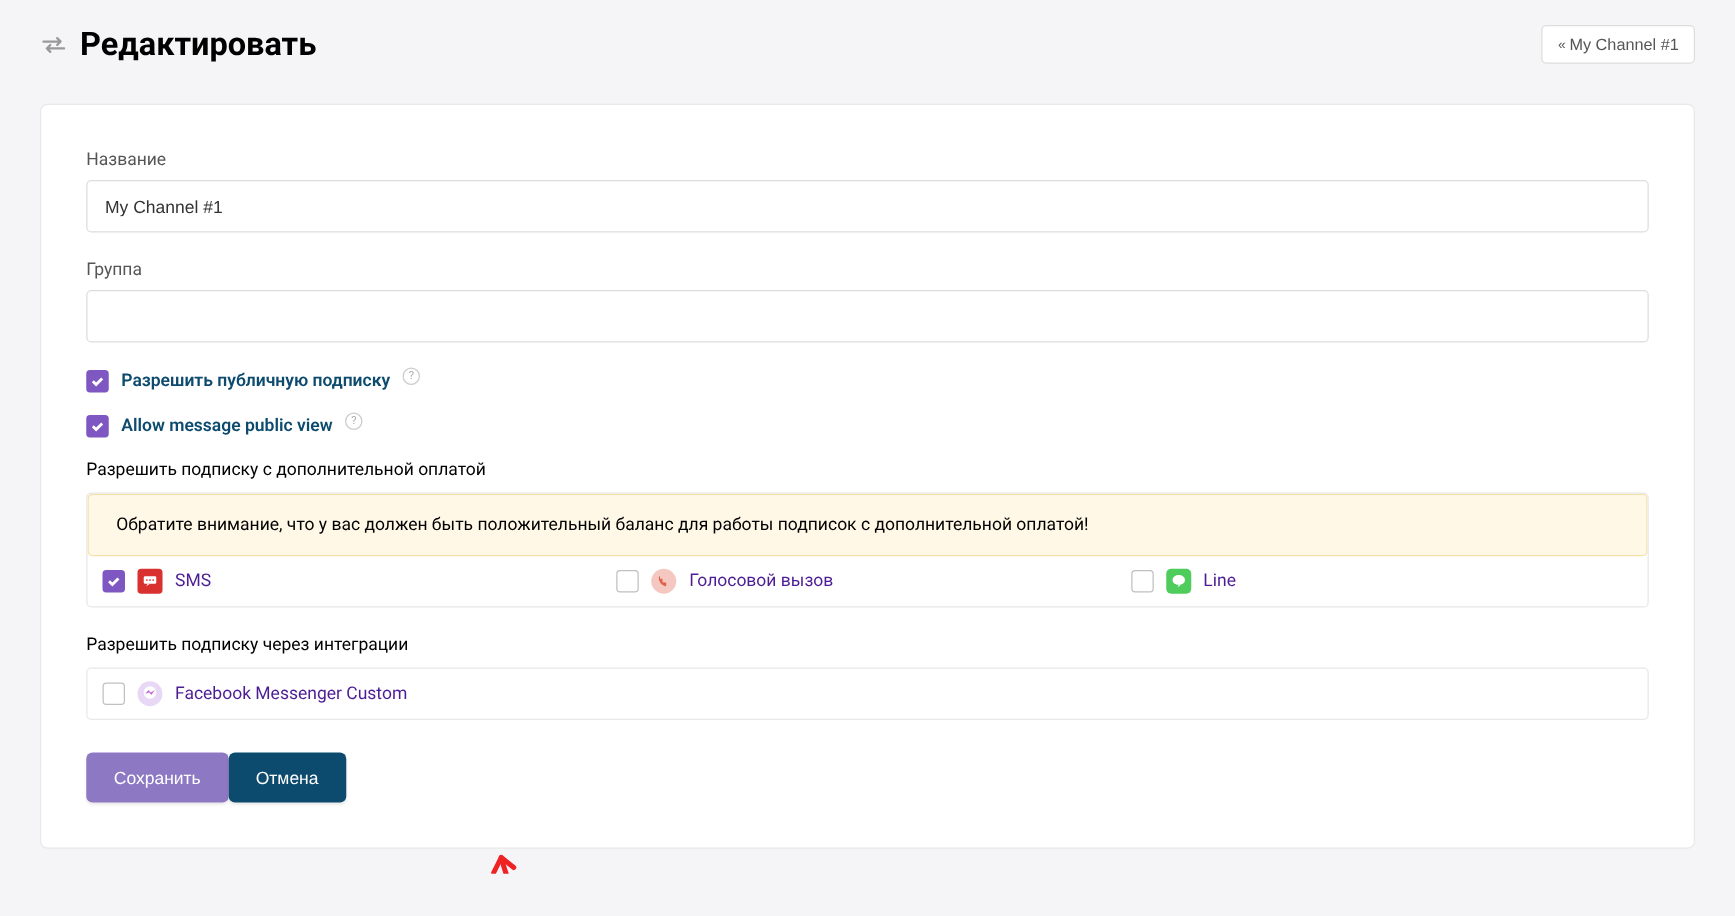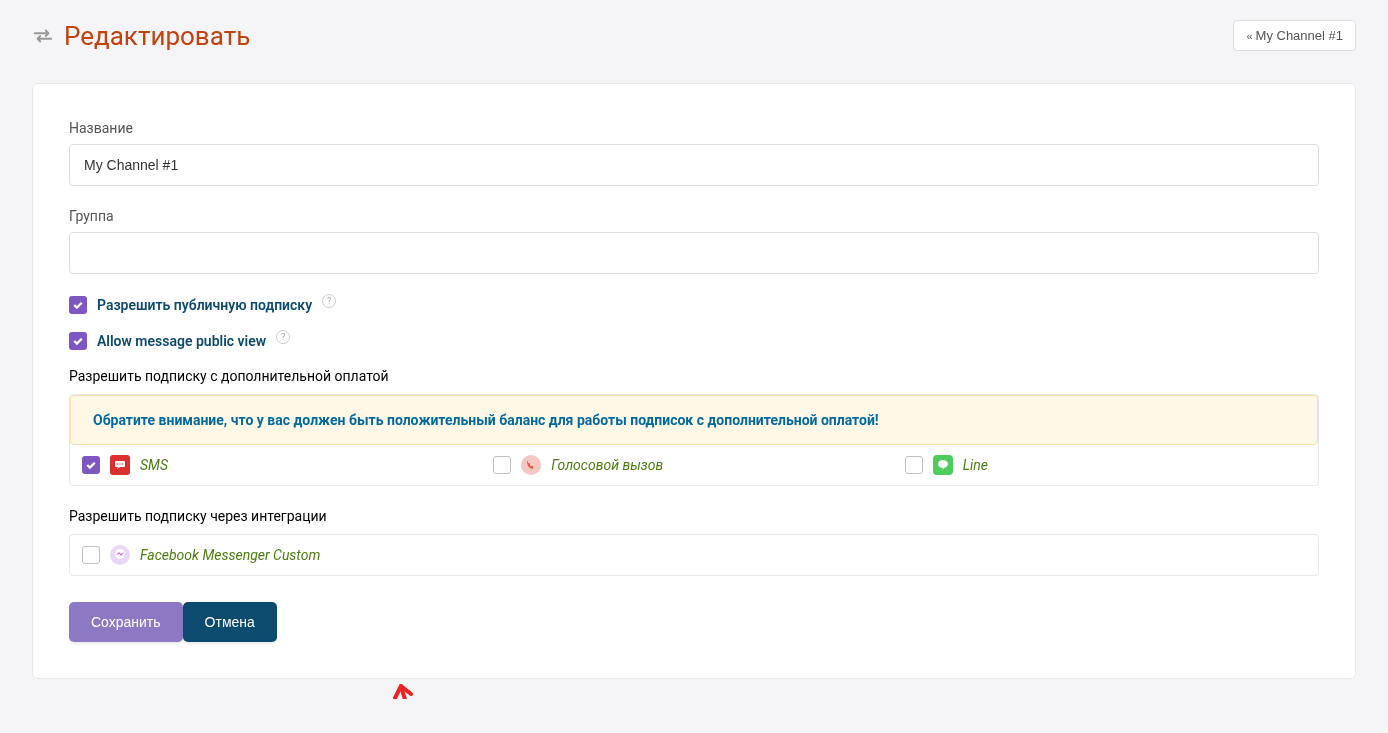--- a/index.html
+++ b/index.html
@@ -25,22 +25,22 @@
       gap: 10px;
     }
     .swap-icon {
       width: 22px;
       height: 22px;
       display: inline-block;
       color: #999;
     }
     .page-title {
       font-size: 26px;
-      font-weight: 400;
-      color: #c2410c;
+      font-weight: 700;
+      color: #000000;
     }
     .back-btn {
       background: #fff;
       border: 1px solid #ddd;
       border-radius: 4px;
       padding: 7px 12px;
       font-size: 13px;
       color: #555;
       cursor: pointer;
       display: inline-flex;
@@ -134,24 +134,23 @@
       border: 1px solid #e8e8e8;
       border-radius: 4px;
       overflow: hidden;
       margin-bottom: 22px;
     }
     .warning-banner {
       background: #fff8e6;
       border: 1px solid #f5e0a8;
       border-radius: 4px;
       padding: 16px 22px;
-      color: #0369a1;
+      color: #000000;
       font-size: 14px;
       margin: 0;
-      font-weight: bold;
     }
     .option-grid {
       display: grid;
       grid-template-columns: repeat(3, 1fr);
       padding: 10px 12px;
       gap: 10px;
     }
     .integration-container {
       border: 1px solid #e8e8e8;
       border-radius: 4px;
@@ -177,23 +176,22 @@
       align-items: center;
       justify-content: center;
       flex-shrink: 0;
     }
     .icon-sms { background: #d93030; color: #fff; font-size: 9px; font-weight: bold; border-radius: 3px; }
     .icon-voice { background: #f4c8c0; border-radius: 50%; }
     .icon-line { background: #4ecc5c; border-radius: 4px; }
     .icon-fb { background: #e8d8f5; border-radius: 50%; }
     .icon-viber { background: #7c529e; border-radius: 50%; }
     .opt-label {
-      color: #4d7c0f;
-      font-size: 14px;
-      font-style: italic;
+      color: #4c1d95;
+      font-size: 14px;
     }
     .actions {
       display: flex;
     }
     .btn {
       padding: 12px 22px;
       border: none;
       border-radius: 5px;
       font-size: 14px;
       cursor: pointer;

